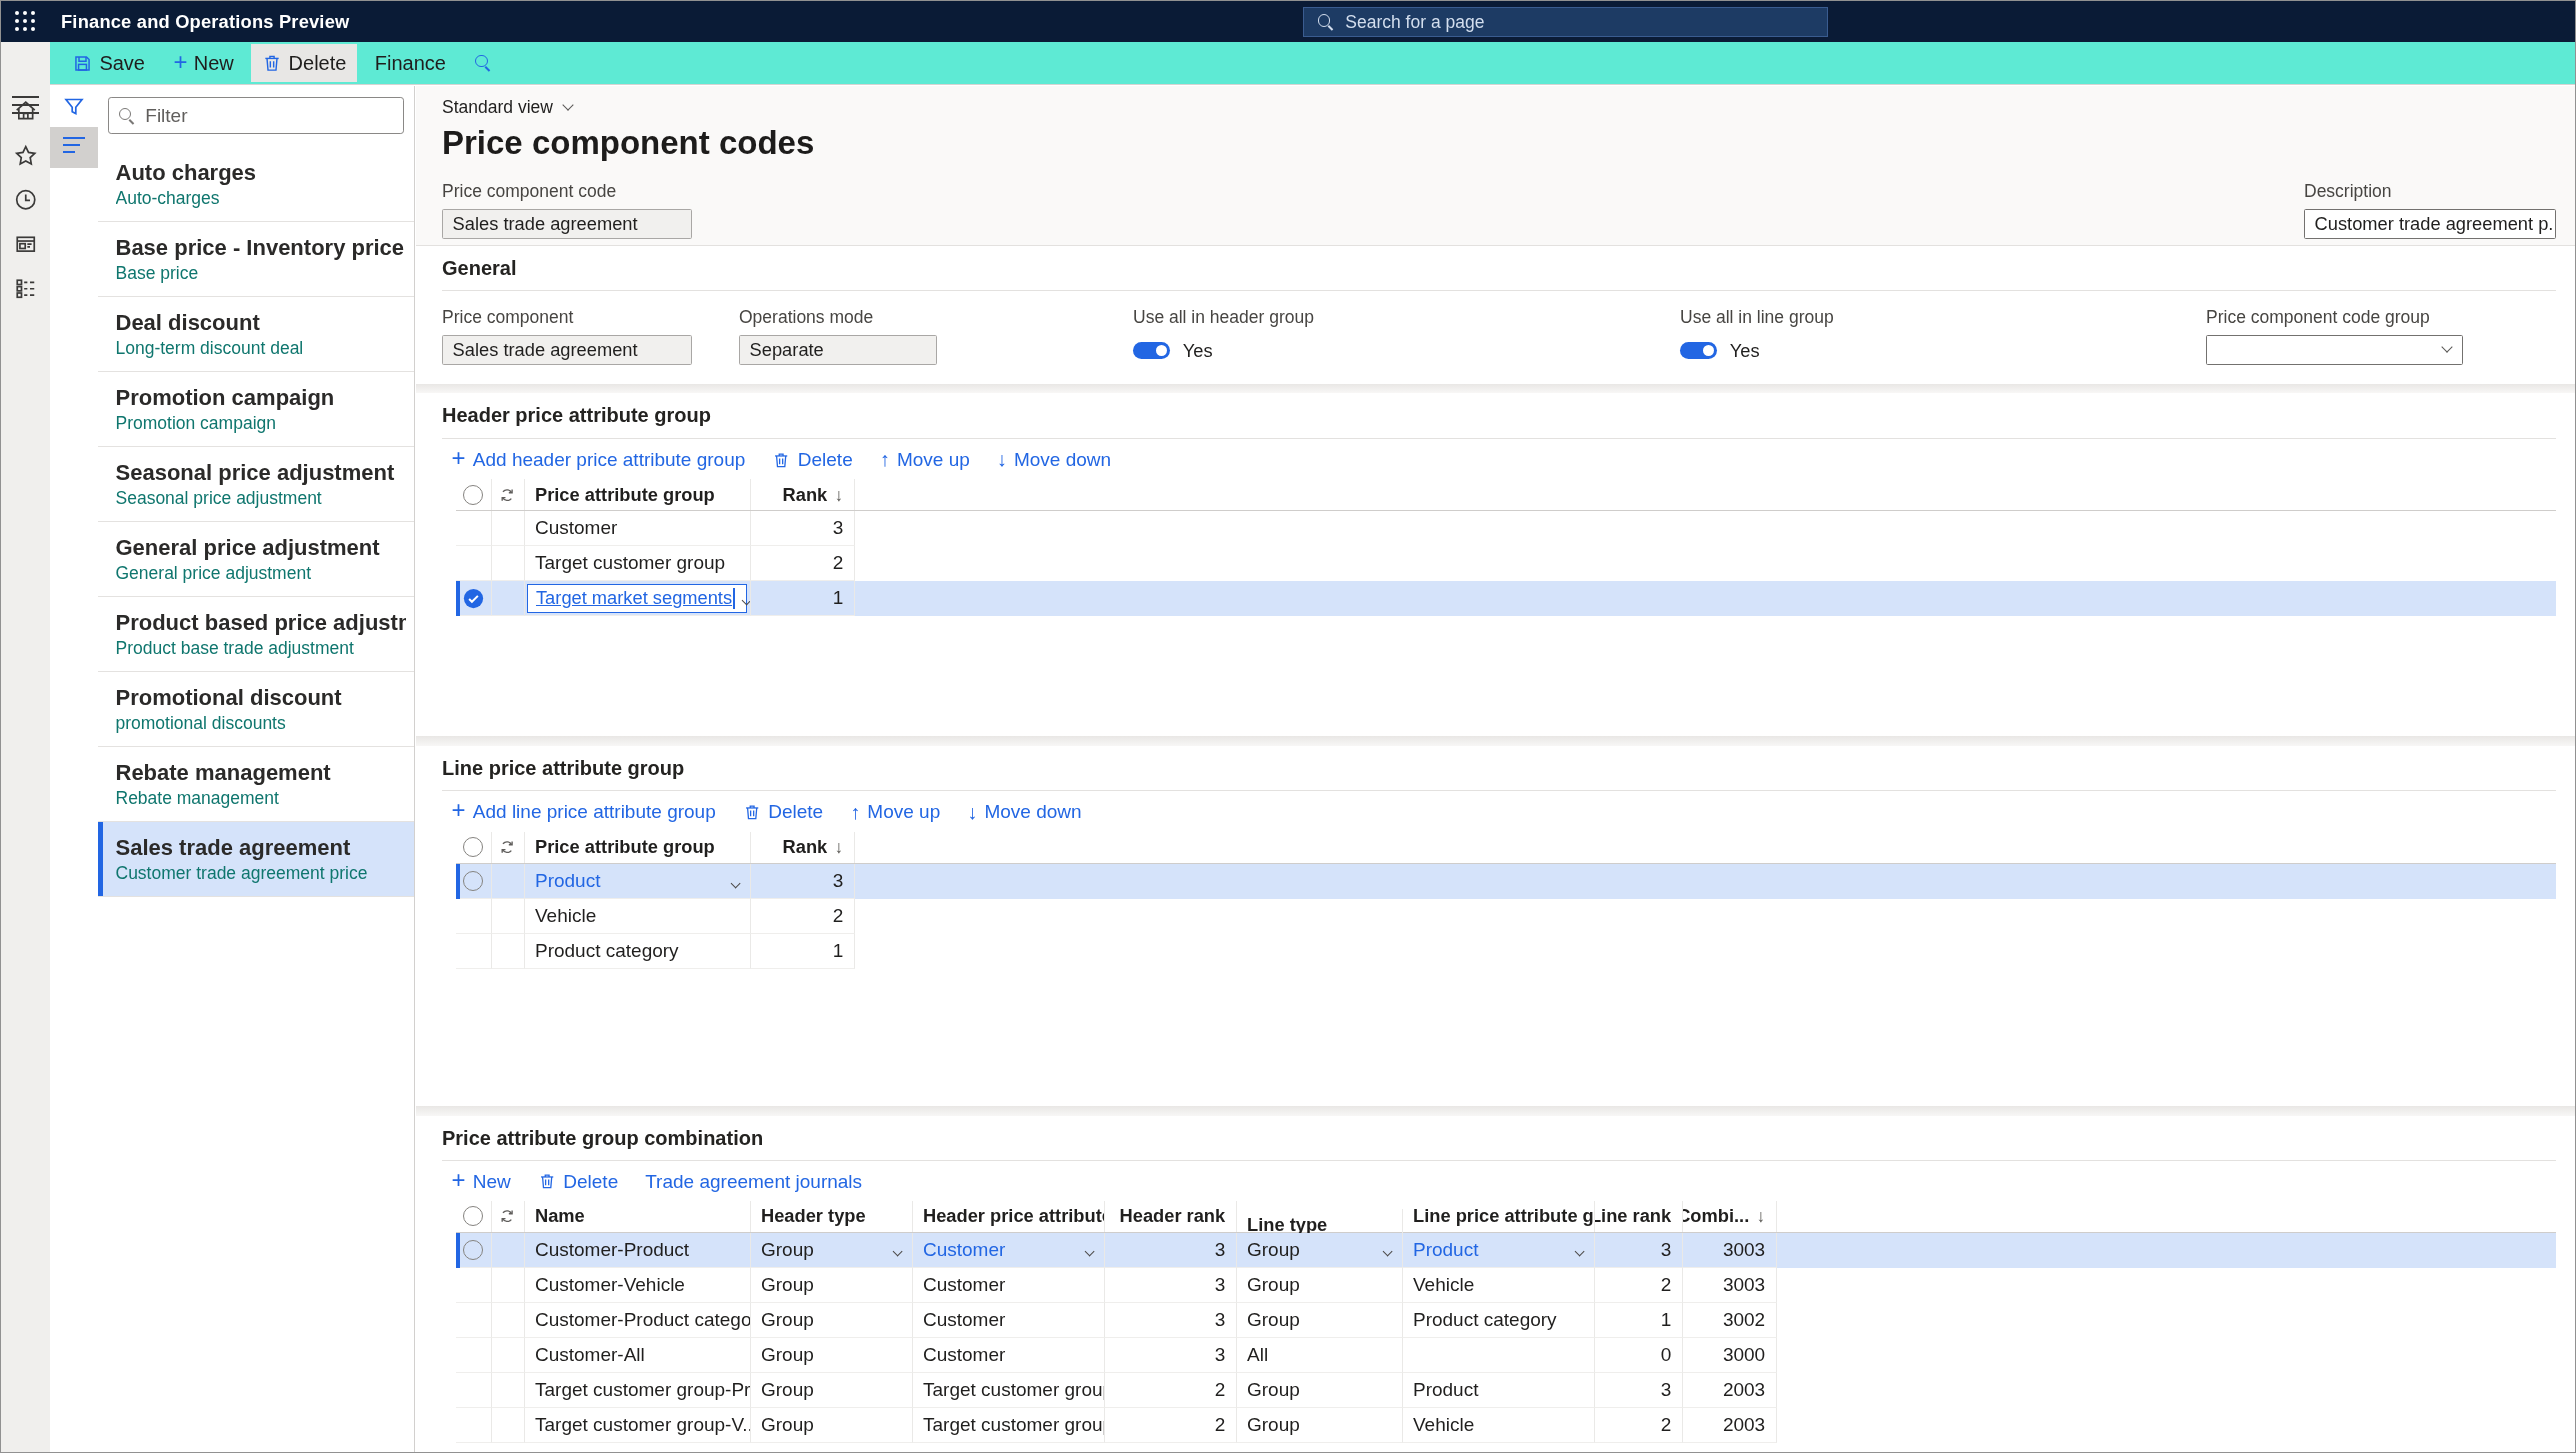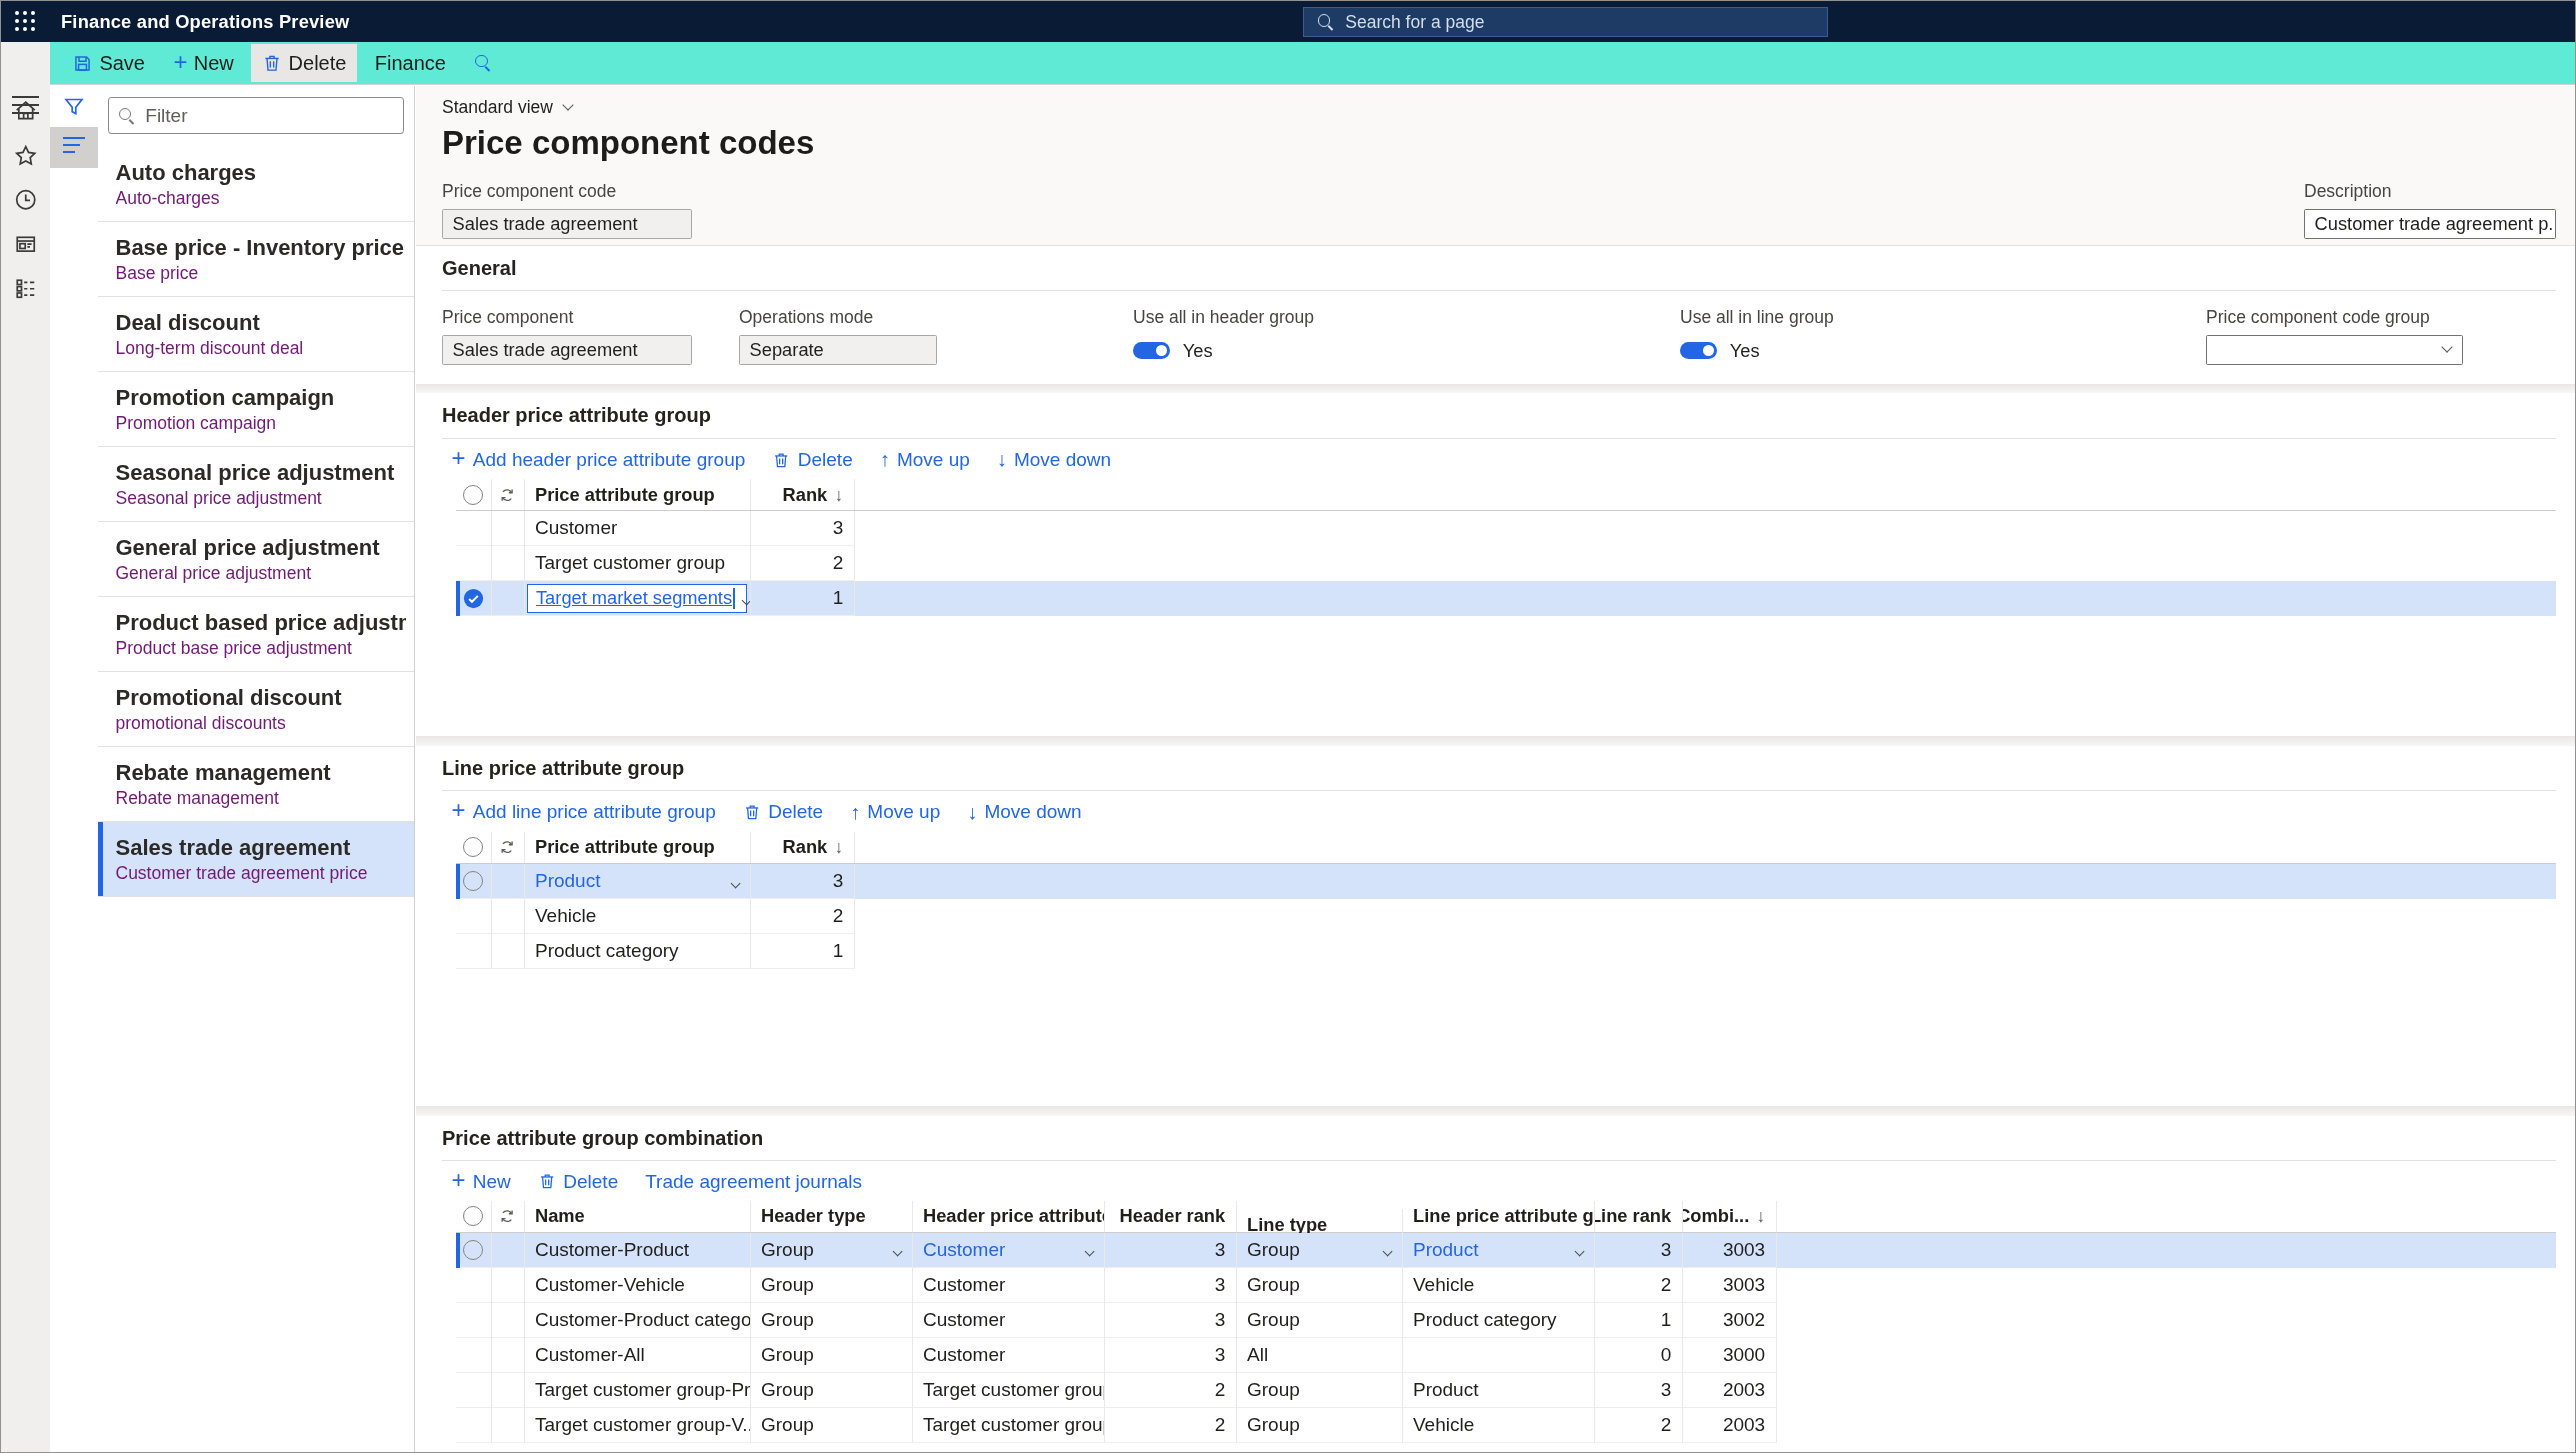--- a/index.html
+++ b/index.html
@@ -40,21 +40,21 @@
   .listlines { width:22px; }
   .listlines i { display:block; height:2.1px; background:#2266e3; margin-bottom:4.8px; }
   .listlines i:nth-child(1){ width:22px; } .listlines i:nth-child(2){ width:16.7px; } .listlines i:nth-child(3){ width:12px; }
 
   
   .listpanel { position:absolute; left:97px; top:85px; bottom:0; width:317px; background:#fff; border-right:0.8px solid #d2d0ce; }
   .filterbox { margin:11px 9.6px 12.8px 9.6px; height:37px; border:1.2px solid #8a8886; border-radius:3.2px; display:flex; align-items:center; padding:0 9.6px; gap:9.6px; color:#605e5c; font-size:19px; cursor:text; }
   .nav-list { position:absolute; top:61px; left:0; right:0; bottom:0; overflow:hidden; }
   .list-item { position:relative; height:75px; padding:12px 8px 0 17.5px; border-bottom:0.8px solid #e4e2e0; cursor:pointer; }
   .list-item .t { font-size:22px; font-weight:700; color:#2b2a29; line-height:27px; white-space:nowrap; overflow:hidden; }
-  .list-item .s { font-size:17.5px; color:#701a75; line-height:24px; white-space:nowrap; overflow:hidden; }
+  .list-item .s { font-size:17.5px; color:#0f766e; line-height:24px; white-space:nowrap; overflow:hidden; }
   .list-item.selected { background:#d5e3fa; }
   .list-item.selected::before { content:""; position:absolute; left:0; top:0; bottom:0; width:4.8px; background:#2266e3; }
 
   
   .content { position:absolute; left:415px; top:85px; right:0; bottom:0; background:#fff; overflow:hidden; }
   .page-header { height:160px; background:#faf9f8; border-bottom:0.8px solid #e3e1df; padding:11px 19px 0 26px; }
   .view-sel { display:flex; align-items:center; gap:11px; font-size:17.5px; color:#201f1e; cursor:pointer; width:max-content; }
   .chev { display:inline-block; width:8px; height:8px; border-right:1.8px solid #5a5856; border-bottom:1.8px solid #5a5856; transform:rotate(45deg); margin-top:-4.8px; }
   .page-title { font-size:33px; font-weight:700; color:#1d1c1b; margin-top:6.4px; }
   .hdr-fields { display:flex; margin-top:19px;justify-content:space-between; }
@@ -239,21 +239,21 @@
         <div class="list-item">
           <div class="t">Seasonal price adjustment</div>
           <div class="s">Seasonal price adjustment</div>
         </div>
         <div class="list-item">
           <div class="t">General price adjustment</div>
           <div class="s">General price adjustment</div>
         </div>
         <div class="list-item">
           <div class="t">Product based price adjustm...</div>
-          <div class="s">Product base price adjustment</div>
+          <div class="s">Product base trade adjustment</div>
         </div>
         <div class="list-item">
           <div class="t">Promotional discount</div>
           <div class="s">promotional discounts</div>
         </div>
         <div class="list-item">
           <div class="t">Rebate management</div>
           <div class="s">Rebate management</div>
         </div>
         <div class="list-item selected">

